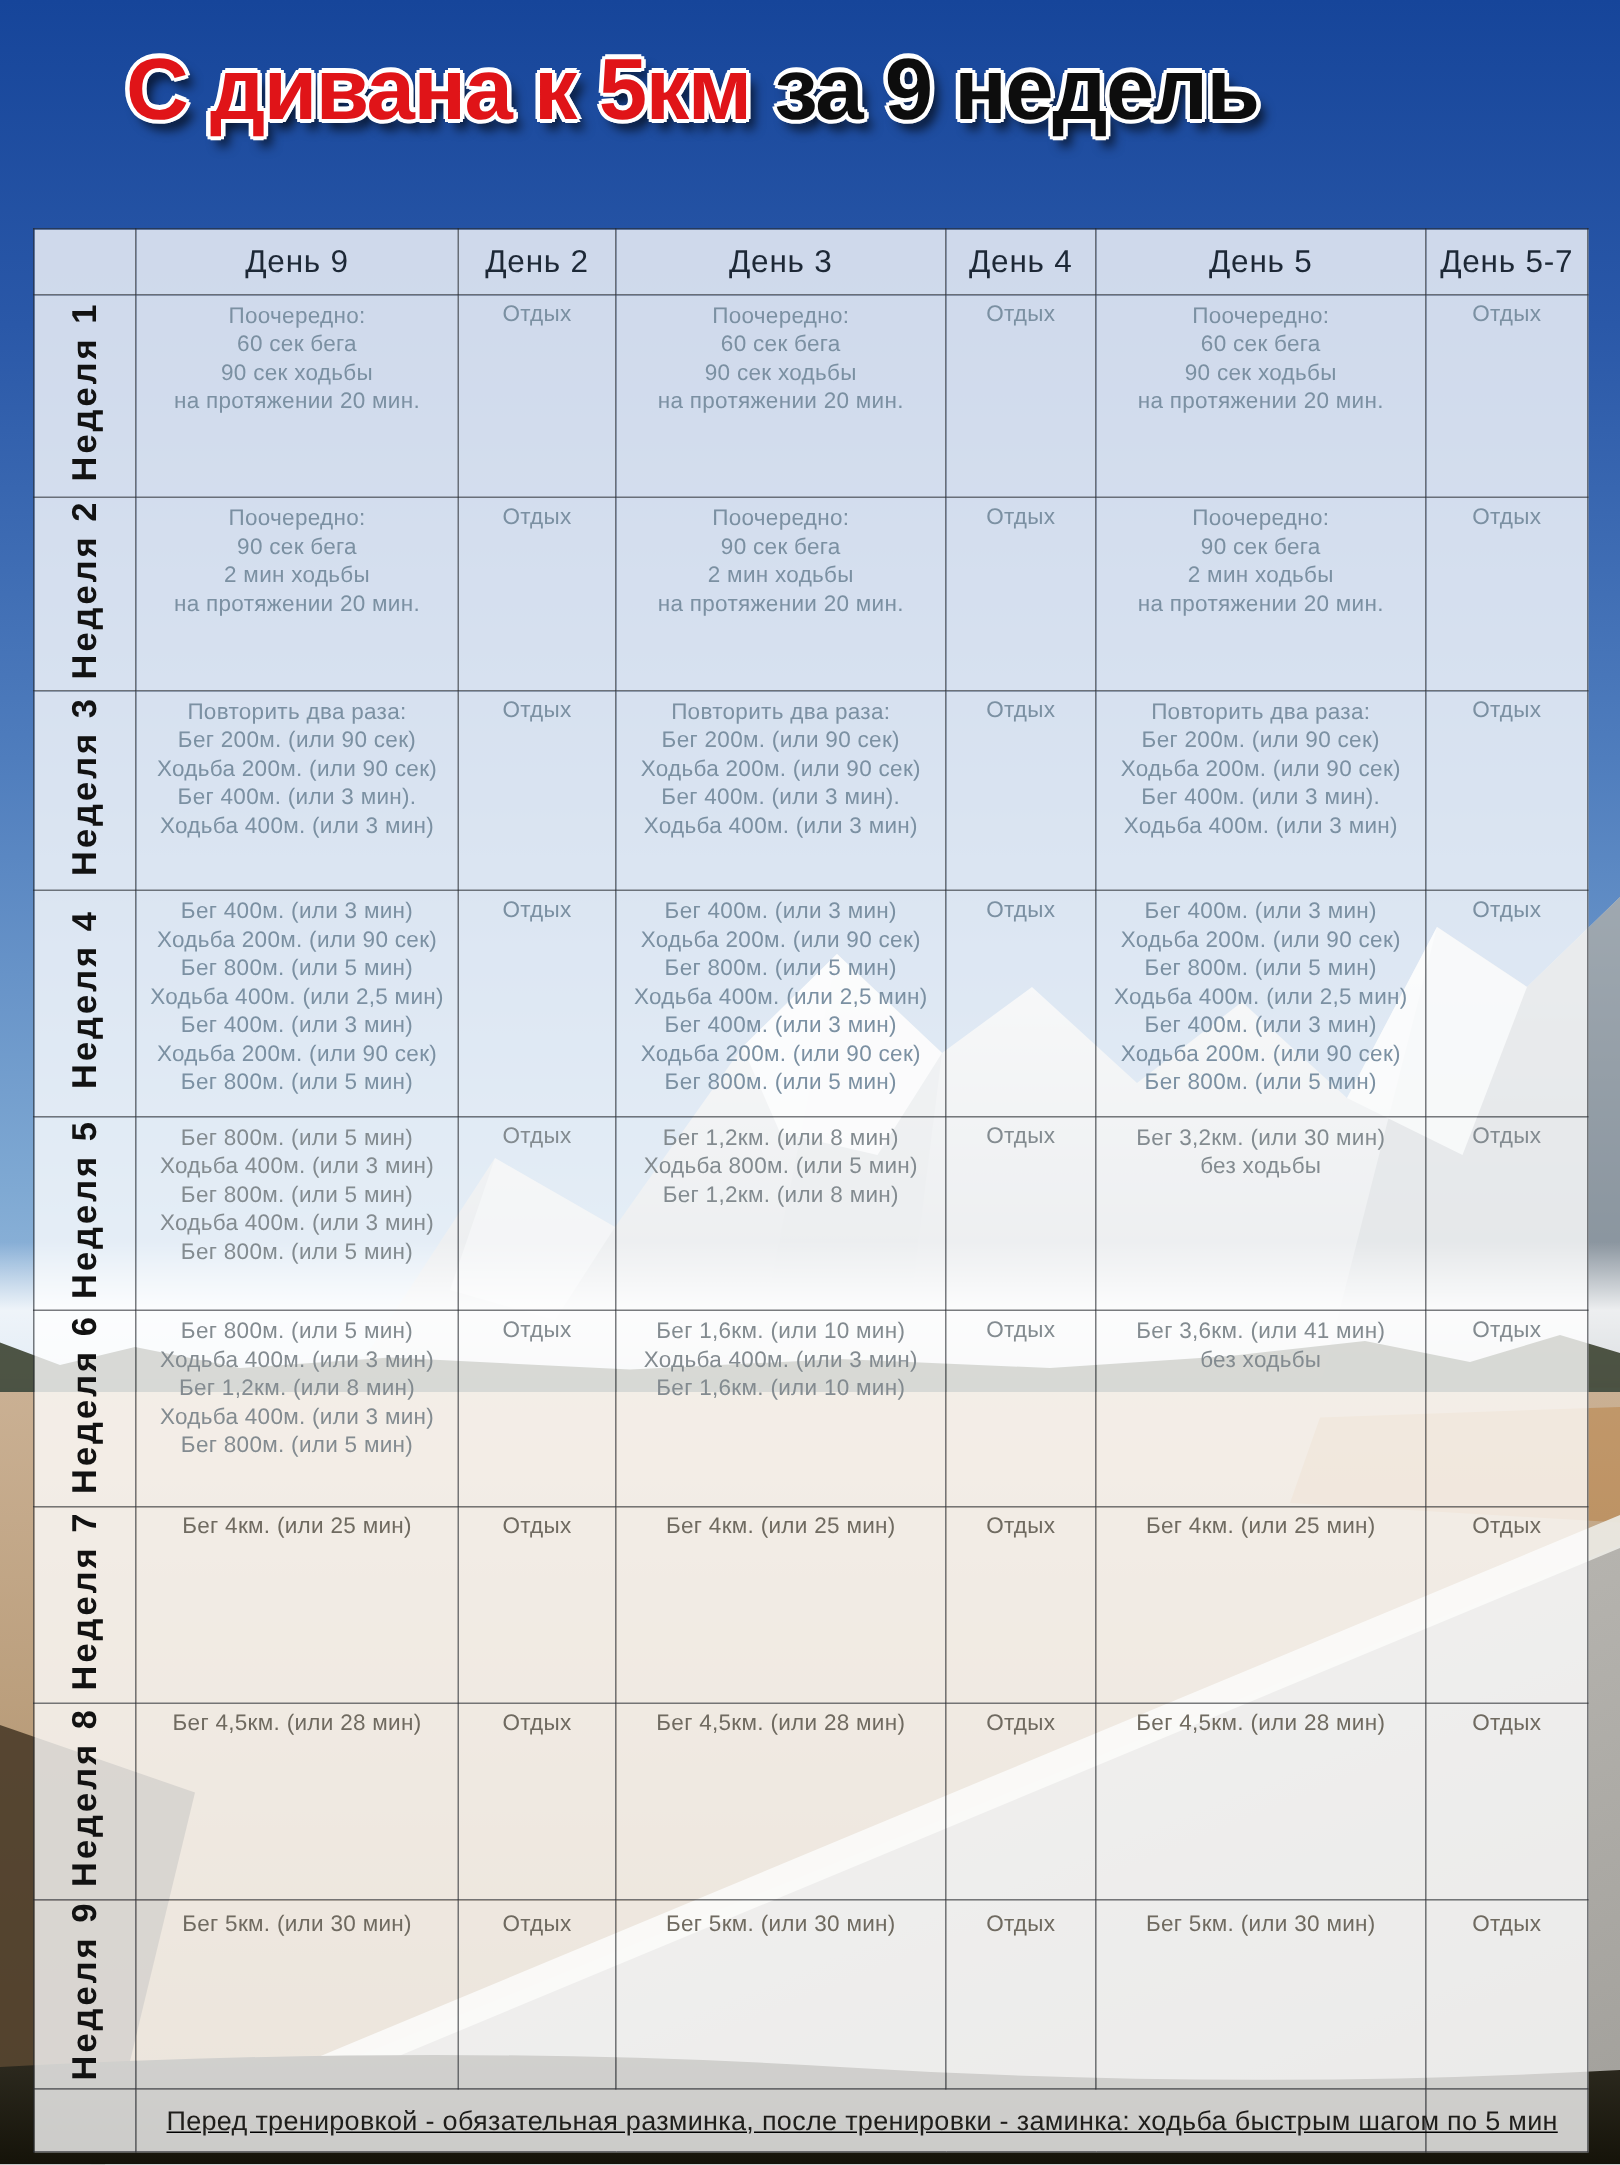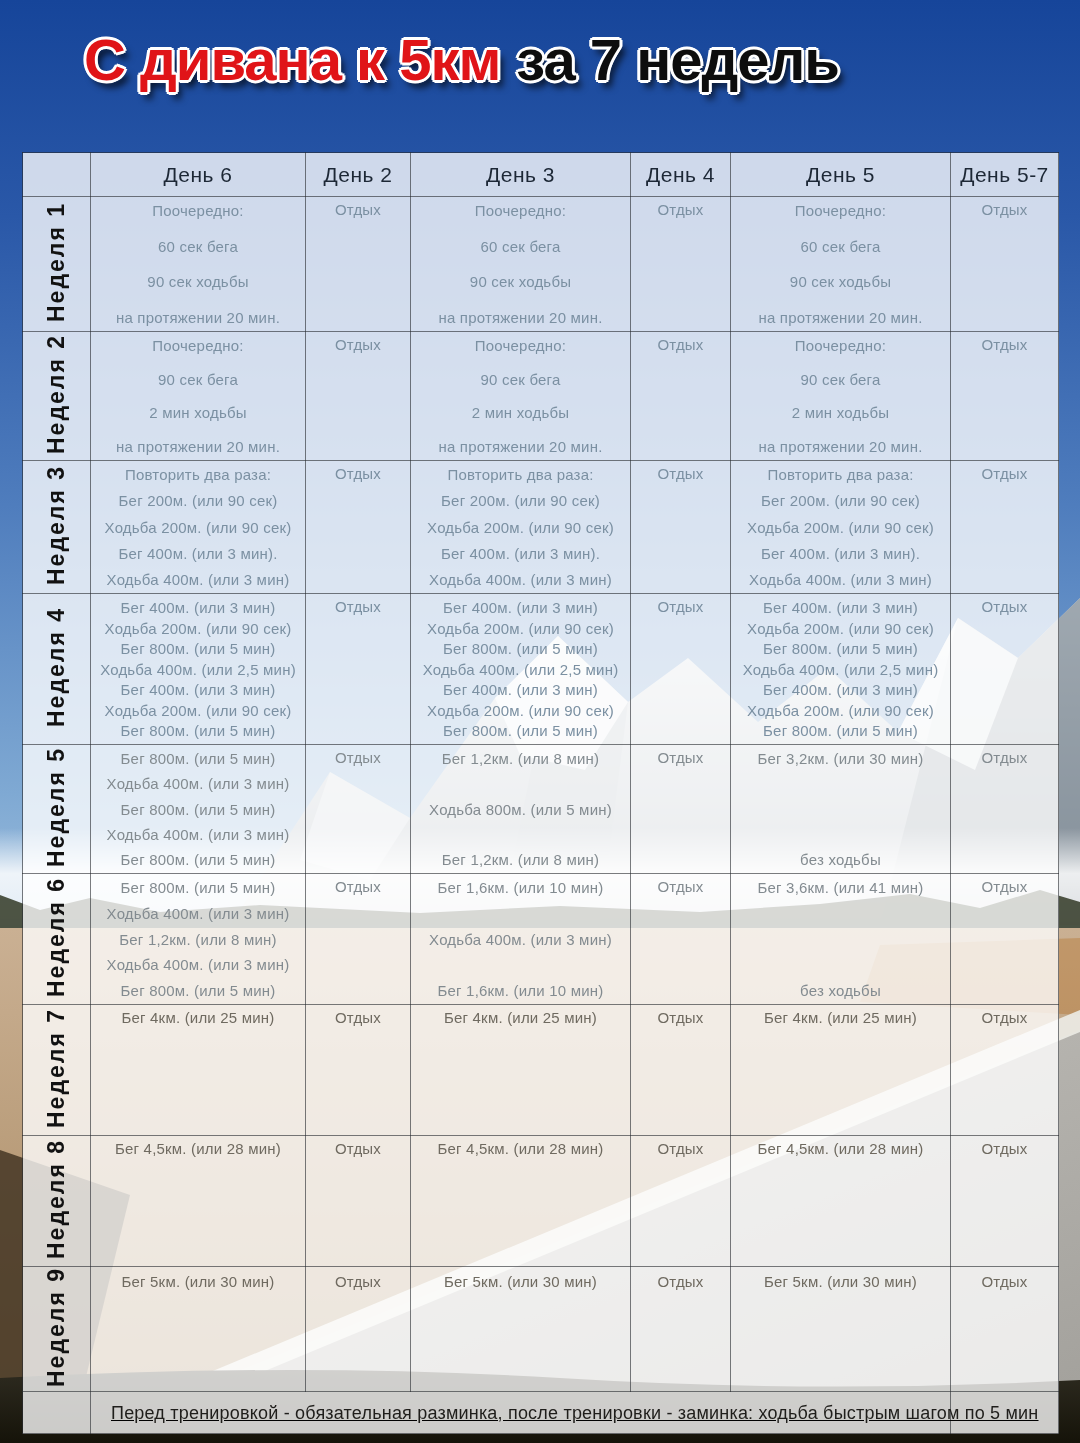--- a/index.html
+++ b/index.html
@@ -23,21 +23,21 @@
   
   table.plan{position:absolute;left:22px;top:152px;width:1036px;border-collapse:collapse;table-layout:fixed;}
   table.plan td,table.plan th{border:1px solid rgba(40,44,48,.62);background:rgba(255,255,255,.78);padding:0;vertical-align:middle;}
   table.plan{border:1px solid rgba(25,28,30,.8);}
   tr.hr{height:44px;} tr.r1{height:134px;} tr.r2{height:128px;} tr.r3{height:132px;} tr.r4{height:150px;}
   tr.r5{height:128px;} tr.r6{height:130px;} tr.r7{height:130px;} tr.r8{height:130px;} tr.r9{height:120px;} tr.fr{height:42px;}
   th.colh{font-size:21px;font-weight:normal;color:#1d2836;text-align:center;letter-spacing:.5px;}
   th.week{text-align:center;}
   .vlabel{display:inline-block;writing-mode:vertical-rl;transform:rotate(180deg);
     font-weight:bold;font-size:23px;color:#121212;letter-spacing:2px;white-space:nowrap;}
-  .cc{display:flex;flex-direction:column;justify-content:space-between;align-items:center;
+  .cc{display:flex;flex-direction:column;justify-content:flex-start;align-items:center;
     width:100%;box-sizing:border-box;padding:4px 8px;font-size:15px;letter-spacing:.2px;text-align:center;}
   .cc .line{line-height:19px;}
   tr.r1 .cc{height:134px;} tr.r2 .cc{height:128px;} tr.r3 .cc{height:132px;} tr.r4 .cc{height:150px;}
   tr.r5 .cc{height:128px;} tr.r6 .cc{height:130px;} tr.r7 .cc{height:130px;} tr.r8 .cc{height:130px;} tr.r9 .cc{height:120px;}
   tr.cool .cc{color:#7b90a2;}          
   tr.mid  .cc{color:#838b90;}          
   tr.warm .cc{color:#6f6a60;}          
   td.footer-cell{background:rgba(255,255,255,.82);text-decoration:underline;}
   .footer-note{font-size:18px;color:#1f1e1b;padding:0 0 0 20px;text-align:left;line-height:40px;
     white-space:nowrap;letter-spacing:.2px;}
@@ -82,37 +82,37 @@
     <path d="M 0 940 L 0 895 L 40 910 L 90 898 L 160 912 L 260 905 L 420 913 L 560 906 L 700 912 L 820 904 L 910 894 L 980 908 L 1040 890 L 1080 902 L 1080 940 Z" fill="#3c4231" opacity="0.9"></path>
     <rect x="0" y="928" width="1080" height="460" fill="url(#g-field)"></rect>
     <path d="M 880 945 L 1080 938 L 1080 1015 L 860 1002 Z" fill="#b5742c" opacity="0.4"></path>
     <path d="M 1080 1030 L 1080 1443 L 60 1443 Z" fill="url(#g-road)"></path>
     <path d="M 1080 1010 L 1080 1032 L 92 1443 L 40 1443 Z" fill="#eceae4" opacity="0.92"></path>
     <path d="M 0 1150 L 130 1195 L 70 1443 L 0 1443 Z" fill="#443624" opacity="0.85"></path>
     <path d="M 0 1443 L 0 1378 Q 300 1362 560 1378 Q 820 1394 1080 1380 L 1080 1443 Z" fill="url(#g-dark)"></path>
   </svg>
 
   <div class="title">
-    <span class="red">С дивана к 5км</span><span class="blk">за 7 недель</span>
+    <span class="red">С дивана к 5км</span><span class="blk">за 9 недель</span>
   </div>
 
   <table class="plan">
     <colgroup>
       <col style="width:68px">
         <col style="width:215px">
         <col style="width:105px">
       <col style="width:220px">
         <col style="width:100px">
         <col style="width:220px">
         <col style="width:108px">
     </colgroup>
     <tbody>
         <tr class="hr">
       <th class="colh"></th>
-      <th class="colh">День 6</th>
+      <th class="colh">День 9</th>
       <th class="colh">День 2</th>
       <th class="colh">День 3</th>
       <th class="colh">День 4</th>
       <th class="colh">День 5</th>
       <th class="colh">День 5-7</th>
     </tr>
     <tr class="r1 cool">
       <th class="week"><span class="vlabel">Неделя 1</span></th>
       <td>
             <div class="cc">

